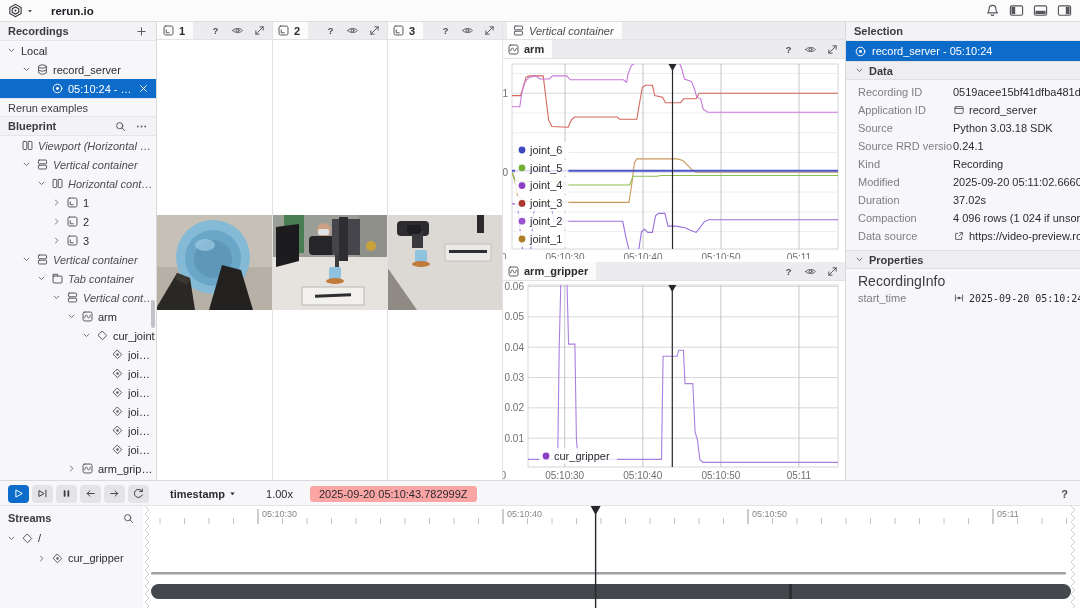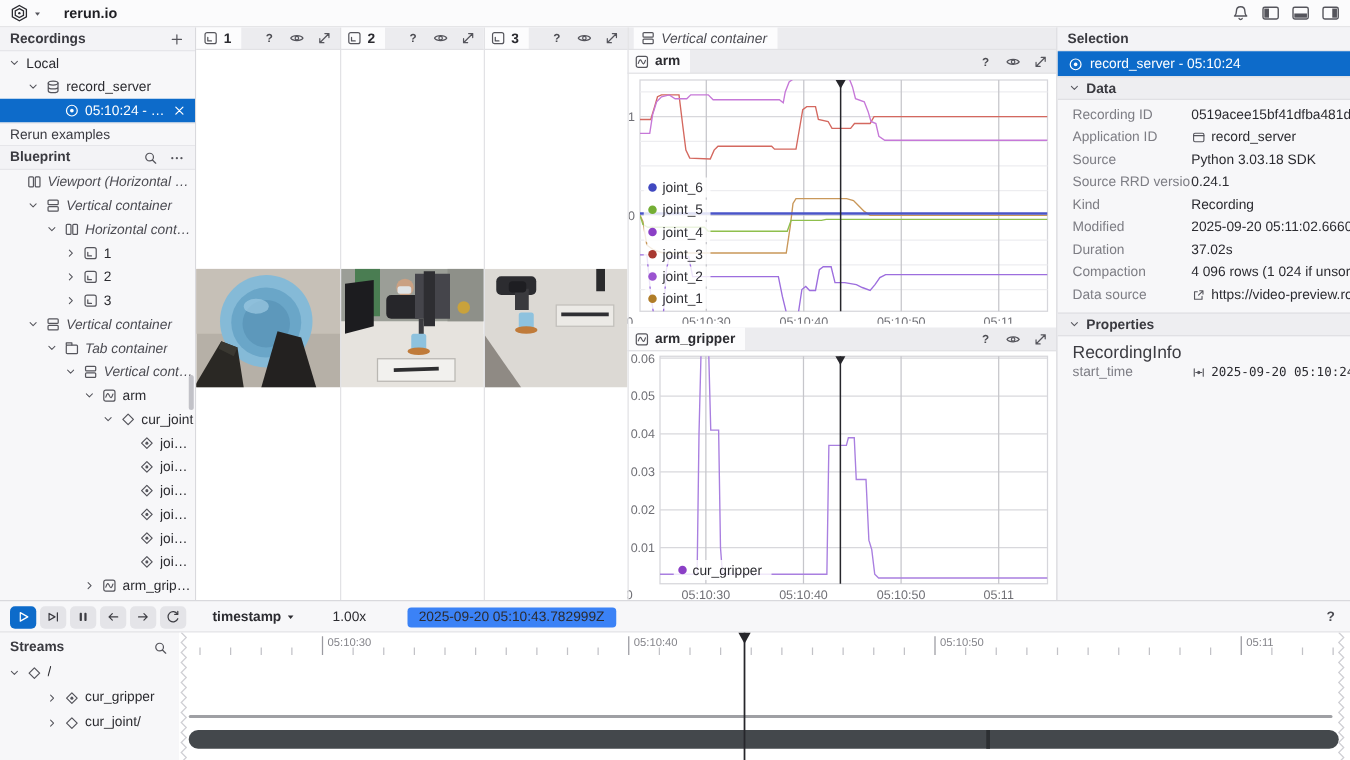--- a/index.html
+++ b/index.html
@@ -52,21 +52,21 @@
   .time-panel{left:0;top:480px;width:1080px;height:128px;background:#f7f7f9;border-top:1px solid #d9d9dd;}
   .tp-toolbar{position:absolute;left:0;top:1px;width:1080px;height:24px;display:flex;align-items:center;
     padding:0 8px;gap:3px;border-bottom:1px solid #e3e3e6;background:#f7f7f9;}
   .tb-btn{width:21px;height:18px;border-radius:4px;background:#e4e4e8;display:flex;align-items:center;justify-content:center;}
   .tb-btn .ic{width:13px;height:13px;stroke:#3c3c42;}
   .tb-btn .ic .f{fill:#3c3c42;}
   .tb-btn.active{background:#0d6bca;}
   .tb-btn.active .ic *{stroke:#fff;}
   .tb-drop{display:flex;align-items:center;gap:3px;margin-left:18px;font-weight:700;color:#2b2b30;}
   .tb-speed{margin-left:26px;color:#2b2b30;}
-  .tb-time{margin-left:30px;background:#3b82f6;border-radius:3px;padding:2px 9px;color:#2b2b30;}
+  .tb-time{margin-left:14px;background:#fca5a5;border-radius:3px;padding:2px 9px;color:#2b2b30;}
   .tb-help{margin-left:auto;font-weight:700;color:#4c4c52;padding-right:4px;}
 
   .streams-head{position:absolute;left:0;top:27px;width:143px;height:20px;display:flex;align-items:center;
     padding:0 8px;font-weight:700;color:#3a3a40;}
   .streams-head .hacts{margin-left:auto;}
   #streams-tree{position:absolute;left:0;top:47px;width:143px;}
 
   .kvrow{height:18px;display:flex;align-items:center;padding:0 0 0 12px;white-space:nowrap;}
   .klabel{width:95px;flex:none;color:#7d7d84;overflow:hidden;}
   .kval{display:flex;align-items:center;gap:4px;color:#2b2b30;overflow:hidden;}
@@ -836,29 +836,20 @@
         <div class="trow trow20  " style="padding-left:36px">
       <svg class="ic chev" viewBox="0 0 16 16">
             <polyline points="6.5,4.5 10,8 6.5,11.5"></polyline>
           </svg>
           <svg class="ic " viewBox="0 0 16 16">
             <path d="M8,2.8 L13.2,8 L8,13.2 L2.8,8 Z"></path>
             <circle class="f" cx="8" cy="8" r="1.5"></circle>
           </svg>
           <span class="tlabel">cur_gripper</span>
         </div>
-        <div class="trow trow20  " style="padding-left:36px">
-      <svg class="ic chev" viewBox="0 0 16 16">
-            <polyline points="6.5,4.5 10,8 6.5,11.5"></polyline>
-          </svg>
-          <svg class="ic " viewBox="0 0 16 16">
-            <path d="M8,2.8 L13.2,8 L8,13.2 L2.8,8 Z"></path>
-          </svg>
-          <span class="tlabel">cur_joint/</span>
-        </div>
       </div>
     <svg id="timeline-svg" class="abs" style="left:143px;top:25px;" width="937" height="103">
         <rect x="0" y="0" width="937" height="103" fill="#ffffff"></rect>
         <line x1="17" x2="17" y1="12" y2="18" stroke="#c2c2c7" stroke-width="1"></line>
         <line x1="41.5" x2="41.5" y1="12" y2="18" stroke="#c2c2c7" stroke-width="1"></line>
         <line x1="66" x2="66" y1="12" y2="18" stroke="#c2c2c7" stroke-width="1"></line>
         <line x1="90.5" x2="90.5" y1="12" y2="18" stroke="#c2c2c7" stroke-width="1"></line>
         <line x1="115" x2="115" y1="3" y2="18" stroke="#9a9aa0" stroke-width="1"></line>
         <line x1="139.5" x2="139.5" y1="12" y2="18" stroke="#c2c2c7" stroke-width="1"></line>
         <line x1="164" x2="164" y1="12" y2="18" stroke="#c2c2c7" stroke-width="1"></line>

